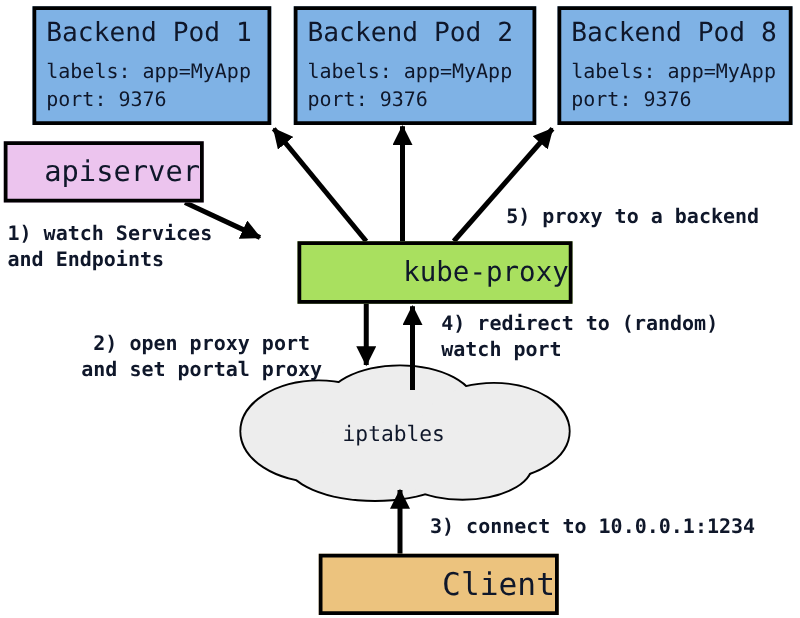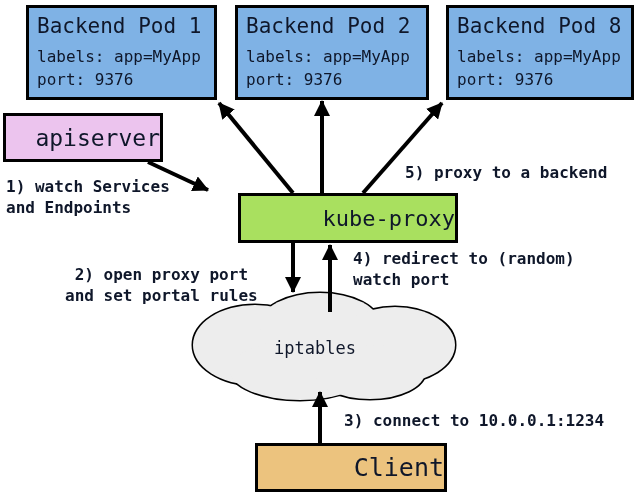--- a/index.html
+++ b/index.html
@@ -143,21 +143,21 @@
   </div>
 
   <div class="cloud-label">iptables</div>
 
   <div class="annotation" style="left:6px; top:176px;">
     <div>1) watch Services</div>
     <div>and Endpoints</div>
   </div>
   <div class="annotation" style="left:65px; top:264px;text-align:center;">
     <div>2) open proxy port</div>
-    <div>and set portal rules</div>
+    <div>and set portal proxy</div>
   </div>
   <div class="annotation" style="left:344px; top:410px;text-align:center;">3) connect to 10.0.0.1:1234</div>
   <div class="annotation" style="left:353px; top:248px;">
     <div>4) redirect to (random)</div>
     <div>watch port</div>
   </div>
   <div class="annotation" style="left:405px; top:147px;margin-top:15px;">5) proxy to a backend</div>
 
 </div>
 

